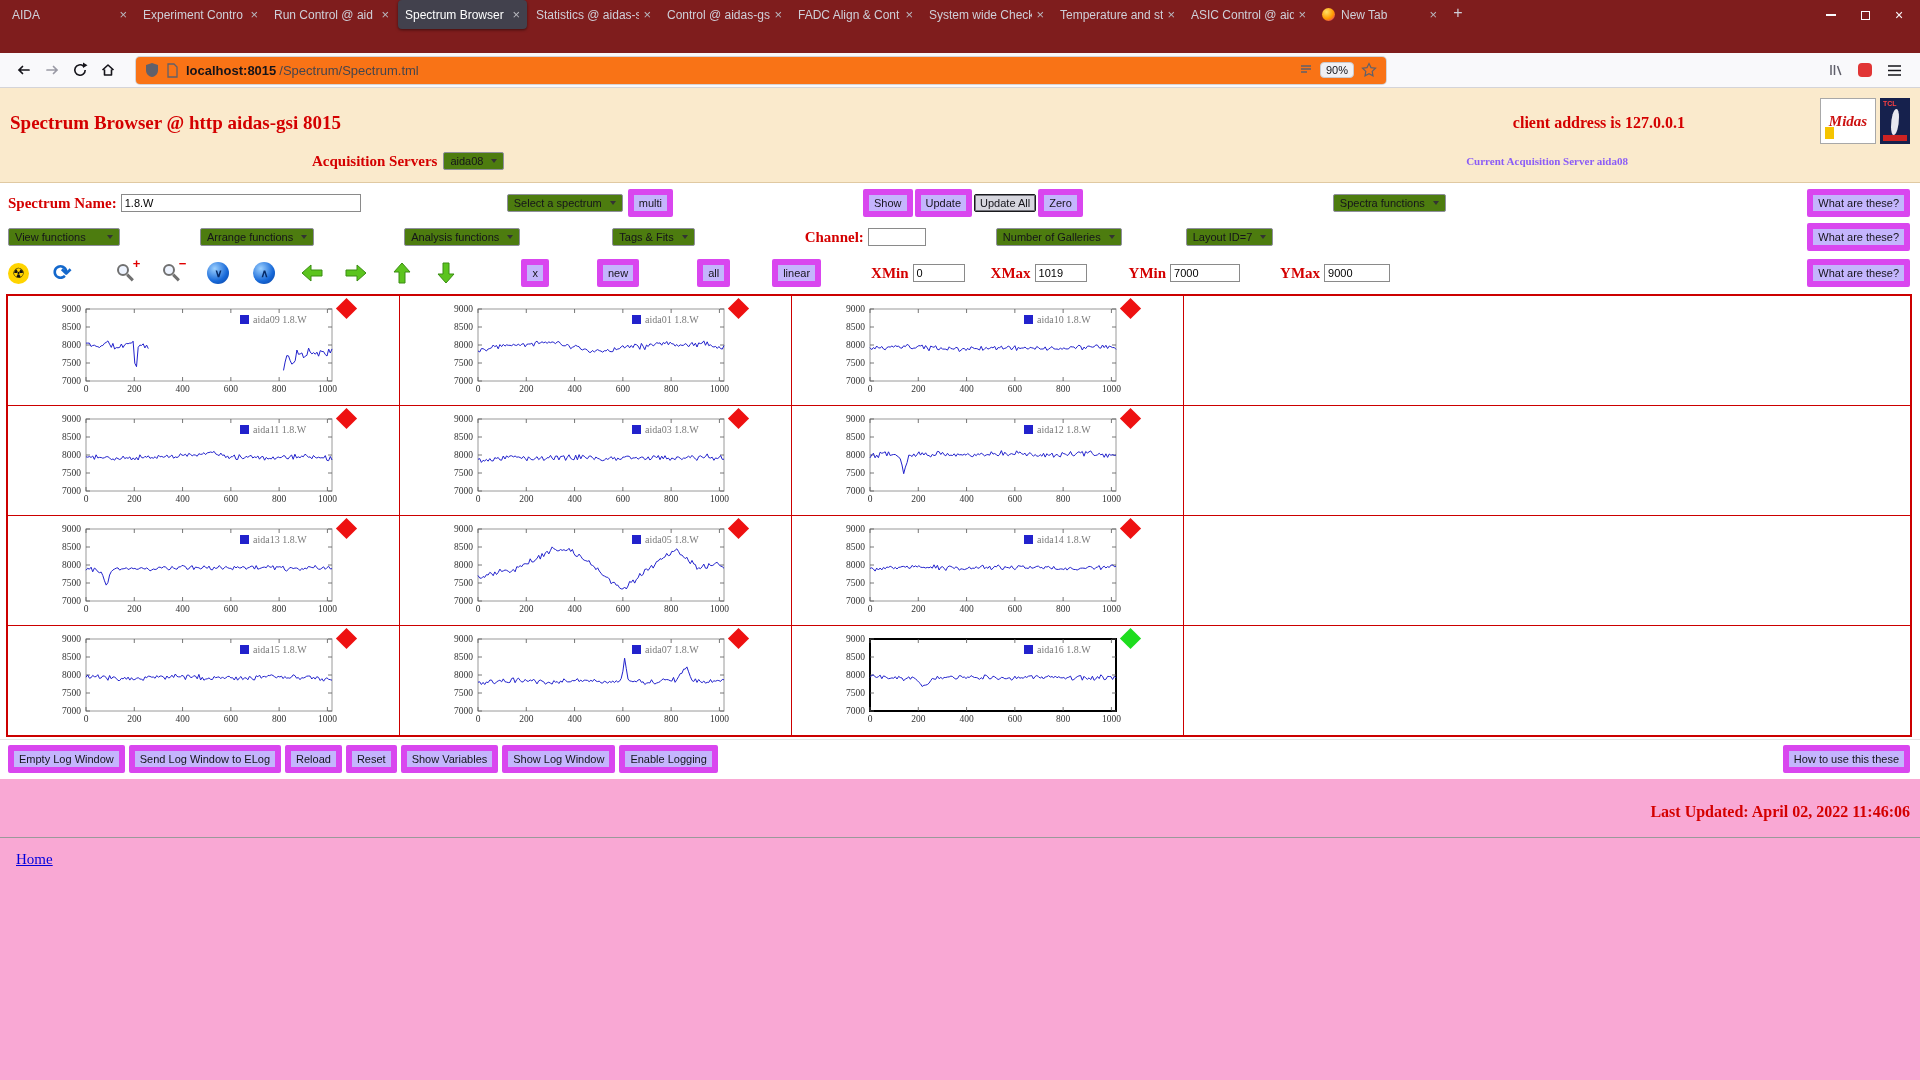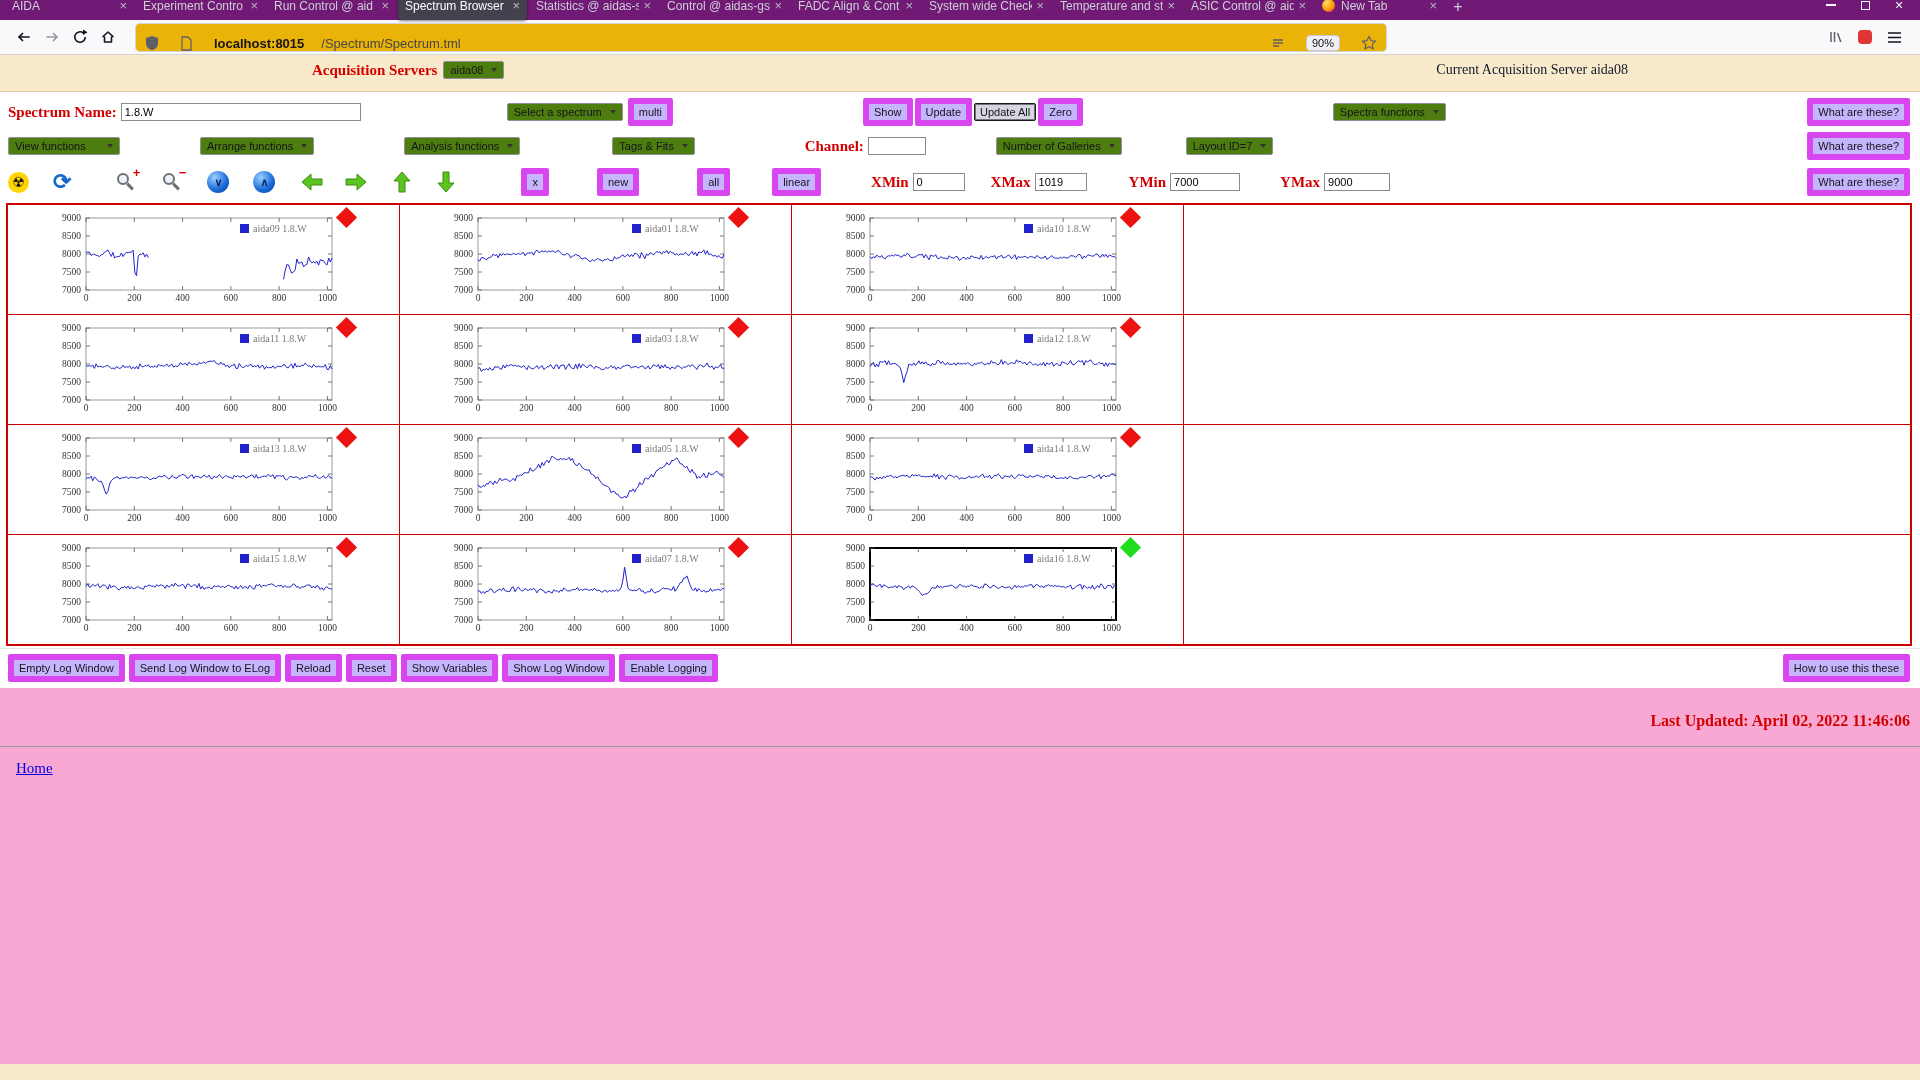--- a/index.html
+++ b/index.html
@@ -1,37 +1,37 @@
 <!DOCTYPE html>
 <html><head>
 <meta charset="utf-8">
 <style>
 *{box-sizing:border-box;margin:0;padding:0}
 html,body{width:1920px;height:1080px;overflow:hidden;background:#faeacc;font-family:"Liberation Serif",serif}
 
 
-.tabbar{height:20px;background:#701a75;display:flex;align-items:flex-end;padding:0 4px;color:#cfcfd8}
+.tabbar{height:53px;background:#7f1d1d;display:flex;align-items:flex-start;padding:0 4px;color:#cfcfd8}
 .tab{width:129px;height:29px;margin:0 1px;border-radius:4px;display:flex;align-items:center;padding:0 7px;
      font:12px "Liberation Sans",sans-serif;cursor:default;overflow:hidden;flex:0 0 auto}
 .tab.active{background:#42414d;color:#fff;box-shadow:0 1px 3px rgba(0,0,0,.5)}
 .tab .tlabel{flex:1;white-space:nowrap;overflow:hidden}
 .tab .tclose{margin-left:4px;font-size:13px;color:#b9b9c0}
 .ffico{width:13px;height:13px;border-radius:50%;flex:0 0 auto;margin-right:6px;
        background:radial-gradient(circle at 35% 30%,#ffe066,#ff9a00 55%,#e3366e 90%)}
 .newtab-btn{width:26px;height:26px;display:flex;align-items:center;justify-content:center;font:16px "Liberation Sans",sans-serif;color:#cfcfd8}
 .win-controls{margin-left:auto;display:flex}
 .winbtn{width:34px;height:30px;display:flex;align-items:center;justify-content:center;color:#fbfbfe}
 .min-glyph{width:10px;border-top:2px solid #fbfbfe;display:inline-block}
 .max-glyph{width:9px;height:9px;border:1.5px solid #fbfbfe;display:inline-block}
 .close-glyph{font:14px "Liberation Sans",sans-serif}
 
 .navbar{height:35px;background:#f9f9fb;border-bottom:1px solid #d4d4d8;display:flex;align-items:center;padding:0 10px}
 .navbtn{width:28px;height:26px;display:flex;align-items:center;justify-content:center;border-radius:4px;flex:0 0 auto}
-.urlbar{display:flex;align-items:flex-end;height:27px;background:#eab308;border-radius:4px;box-shadow:0 0 0 1px #d4d4d8;
-        margin-left:14px;width:1250px;padding:0 9px;font:13px "Liberation Sans",sans-serif;color:#15141a;gap:21px}
+.urlbar{display:flex;align-items:center;height:27px;background:#f97316;border-radius:4px;box-shadow:0 0 0 1px #d4d4d8;
+        margin-left:14px;width:1250px;padding:0 9px;font:13px "Liberation Sans",sans-serif;color:#15141a;gap:7px}
 .urlspacer{flex:1}
 .zoom-pill{font:11px "Liberation Sans",sans-serif;border:1px solid #c9c9cf;border-radius:4px;padding:1px 5px;background:#f0f0f4;color:#15141a}
 .right-icons{margin-left:auto;display:flex;align-items:center;gap:15px;padding-right:8px}
 .ext-red{width:14px;height:14px;border-radius:4px;background:#e13535}
 
 
 .page{display:flex;flex-direction:column;height:1009px;background:#faeacc}
 .pagehead{display:flex;align-items:flex-start;padding:10px 10px 2px}
 .ptitle{font-size:19px;font-weight:bold;color:#d40000;margin-top:14px}
 .pclient{font-size:16px;font-weight:bold;color:#d40000;margin:16px 135px 0 auto}
@@ -39,21 +39,21 @@
 .midas-logo{width:56px;height:46px;background:#fff;border:1px solid #a8a8a8;display:flex;align-items:center;justify-content:center;position:relative}
 .midas-text{color:#cc1111;font-style:italic;font-weight:bold;font-size:15px}
 .midas-yellow{position:absolute;left:4px;bottom:4px;width:9px;height:12px;background:#f5c400}
 .tcl-logo{width:30px;height:46px;background:#16214d;position:relative}
 .tcl-text{position:absolute;top:2px;left:3px;color:#ff4040;font:bold 7px "Liberation Sans",sans-serif}
 .tcl-strip{position:absolute;bottom:3px;left:3px;right:3px;height:6px;background:#cc2222}
 .tcl-feather{position:absolute;left:11px;top:11px;width:8px;height:26px;background:#e8e8f0;border-radius:70% 30% 70% 30%}
 
 .acqrow{display:flex;align-items:center;padding:6px 10px 12px;border-bottom:1px solid #e0c9a2}
 .acq-label{margin-left:302px;color:#d40000;font-weight:bold;font-size:15px;margin-right:6px}
-.acq-current{margin-left:auto;margin-right:282px;color:#0f172a;font-weight:normal;font-size:14px}
+.acq-current{margin-left:auto;margin-right:282px;color:#8b5cf6;font-weight:bold;font-size:11px}
 
 .white{background:#fff;padding:3px 0 1px}
 .crow{display:flex;align-items:center;padding:3px 8px}
 .rlab{color:#d40000;font-weight:bold;font-size:15px;margin-right:4px;white-space:nowrap}
 .tin{font:11px "Liberation Sans",sans-serif;border:1px solid #8a8a8a;padding:2px 3px;background:#fff;height:18px}
 .btn{font:11px "Liberation Sans",sans-serif;background:#c4b5fd;border:6px solid #d946ef;border-radius:2px;padding:2px 5px;white-space:nowrap;color:#15141a}
 .btn.pressed{background:#d6d6de;border:1px solid #19191d;box-shadow:inset 0 0 0 1px #74747c}
 .sel{display:inline-flex;align-items:center;gap:8px;font:11px "Liberation Sans",sans-serif;background:#4d7c0f;
      border:1px solid #8f8f9d;border-radius:2px;padding:2px 6px;white-space:nowrap;color:#15141a}
 .caret{width:0;height:0;border-left:3.5px solid transparent;border-right:3.5px solid transparent;border-top:4.5px solid #333}
@@ -204,20 +204,35 @@
       </svg>
     <span class="ext-red"></span>
     <svg width="15" height="13">
         <path d="M1 2h13M1 6.5h13M1 11h13" stroke="#15141a" stroke-width="1.6"></path>
       </svg>
   </div>
 </div>
 
 <div class="page">
 
+  <div class="pagehead">
+    <div class="ptitle">Spectrum Browser @ http aidas-gsi 8015</div>
+    <div class="pclient">client address is 127.0.0.1</div>
+    <div class="logos">
+      <div class="midas-logo">
+        <span class="midas-yellow"></span>
+        <span class="midas-text">Midas</span>
+      </div>
+      <div class="tcl-logo">
+        <span class="tcl-text">TCL</span>
+        <span class="tcl-feather"></span>
+        <span class="tcl-strip"></span>
+      </div>
+    </div>
+  </div>
 
   <div class="acqrow">
     <span class="acq-label">Acquisition Servers</span>
     <span class="sel">
       <span>aida08</span>
       <span class="caret"></span>
     </span>
     <span class="acq-current">Current Acquisition Server aida08</span>
   </div>
 

